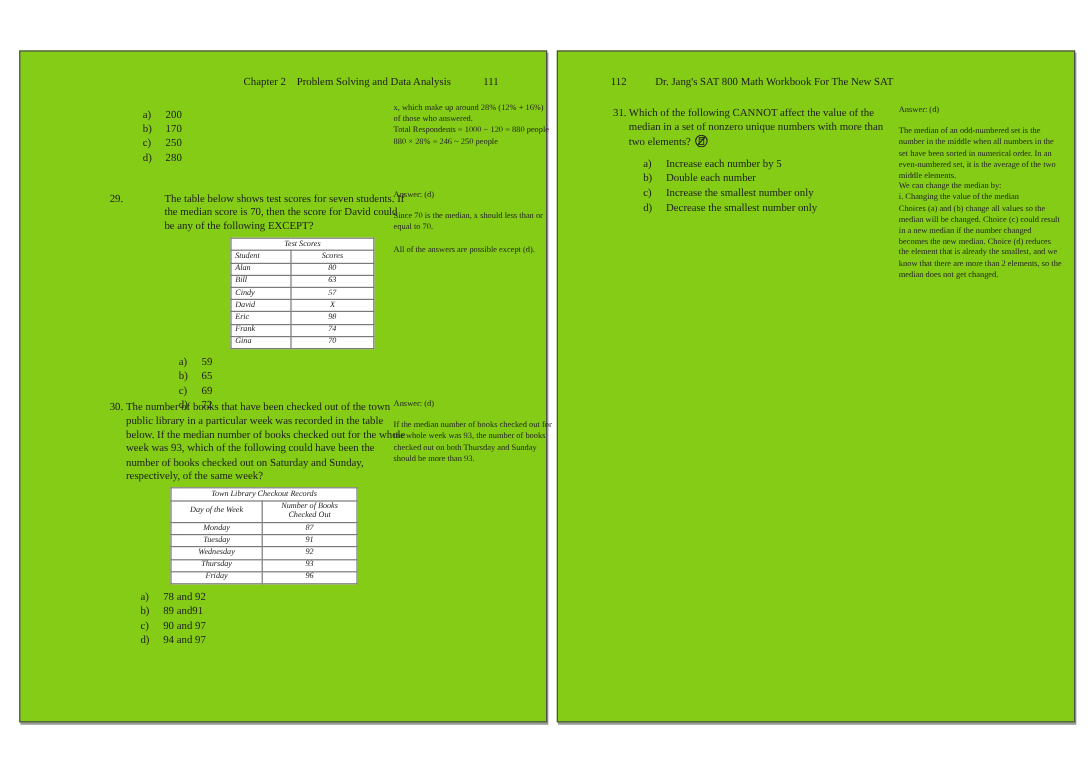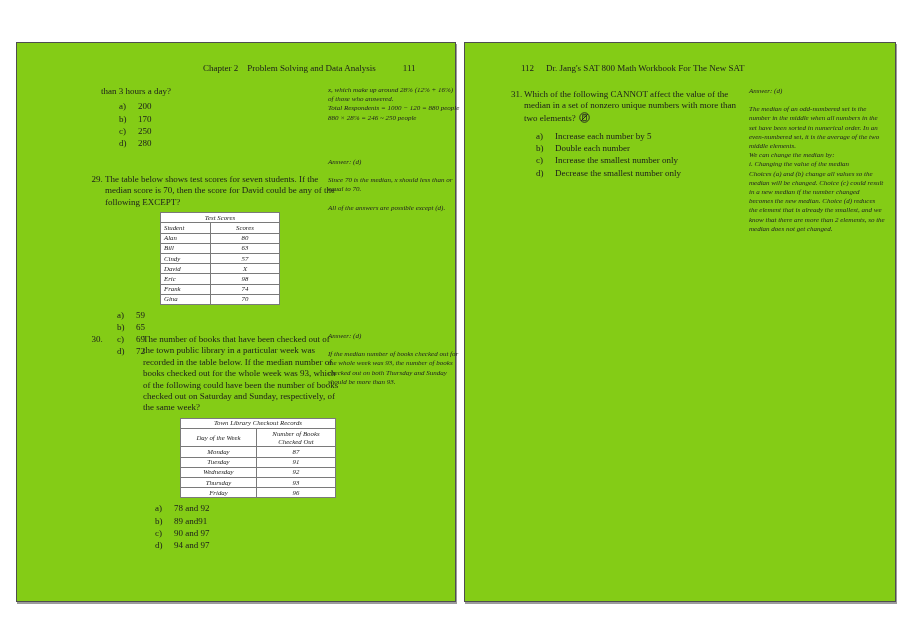--- a/index.html
+++ b/index.html
@@ -12,74 +12,73 @@
     border:1px solid #4e4e4e;box-shadow:1px 2px 0 #9b9b9b;
   }
   #page-left{left:16px;width:438px;}
   #page-right{left:464px;width:430px;}
 
   .hdr{position:absolute;top:20px;font-size:9px;white-space:nowrap;}
   #page-left .hdr{left:186px;}
   #page-right .hdr{left:44px;}
   .hdr .gap-sm{display:inline-block;width:9px;}
   .hdr .gap-lg{display:inline-block;width:27px;}
-  .hdr .pgnum-right{display:inline-block;width:37px;text-align:center;}
+  .hdr .pgnum-right{display:inline-block;width:37px;}
 
   .qblock{position:absolute;display:flex;font-size:9px;line-height:11.4px;}
   .qnum{width:16px;flex:none;text-align:center;}
   .qbody{flex:1;}
   .choices{margin-top:3px;margin-left:12px;}
   .choices.frag{margin-left:18px;}
   .choice{display:flex;line-height:12.1px;}
   .cl{width:19px;flex:none;}
 
-  .ann{position:absolute;font-style:italic;font-size:7px;line-height:9.2px;color:#222;}
+  .ann{position:absolute;font-size:7px;line-height:9.2px;color:#222;}
   #page-left .ann{left:311px;width:132px;}
   #page-right .ann{left:284px;width:136px;}
   .ann .answer{margin:0 0 9px 0;}
   .ann p{margin:0;}
   .ann p.sp{margin-top:9px;}
   .ann .li{padding-left:9px;text-indent:-9px;}
 
   table.dtab{border-collapse:collapse;font-style:italic;font-size:6.8px;line-height:8.2px;color:#222;background:#fff;}
   table.dtab td{border:1px solid #7a7a7a;padding:0.5px 3px;}
   .t-title{text-align:center;}
   .t-c{text-align:center;}
   #tbl-scores{width:120px;margin:4px 0 4px 55px;}
   #tbl-scores td:first-child{width:42%;}
   #tbl-library{width:156px;margin:4px 0 4px 37px;}
   #tbl-library td{text-align:center;}
   #tbl-library td:first-child{width:49%;}
 
   
   #q28{left:84px;top:43px;width:236px;}
   #ann28{top:43px;}
-  #q29{left:72px;top:131px;width:252px;}
+  #q29{left:72px;top:117px;width:252px;gap:32px;}
   #ann29{top:115px;}
-  #q30{left:72px;top:291px;width:252px;gap:38px;}
+  #q30{left:72px;top:291px;width:252px;}
   #ann30{top:289px;}
   #q31{left:44px;top:46px;width:242px;}
   #ann31{top:44px;}
   #q31 .qnum{width:15px;}
   #q31 .choices{margin-top:6px;}
 
   .nocalc{display:inline-block;width:11px;height:11px;vertical-align:-2px;margin-left:3px;}
 </style>
 </head>
 <body>
 
 <div class="page" id="page-left">
 
   <div class="hdr">
     <span>Chapter 2</span><span class="gap-sm"></span><span>Problem Solving and Data Analysis</span><span class="gap-lg"></span><span>111</span>
   </div>
 
   <div class="qblock" id="q28">
     <div class="qbody">
-      <div>than 3 hours a day?</div>
       <div class="choices frag">
         <div class="choice">
             <span class="cl">a)</span>
             <span>200</span>
           </div>
         <div class="choice">
             <span class="cl">b)</span>
             <span>170</span>
           </div>
         <div class="choice">

